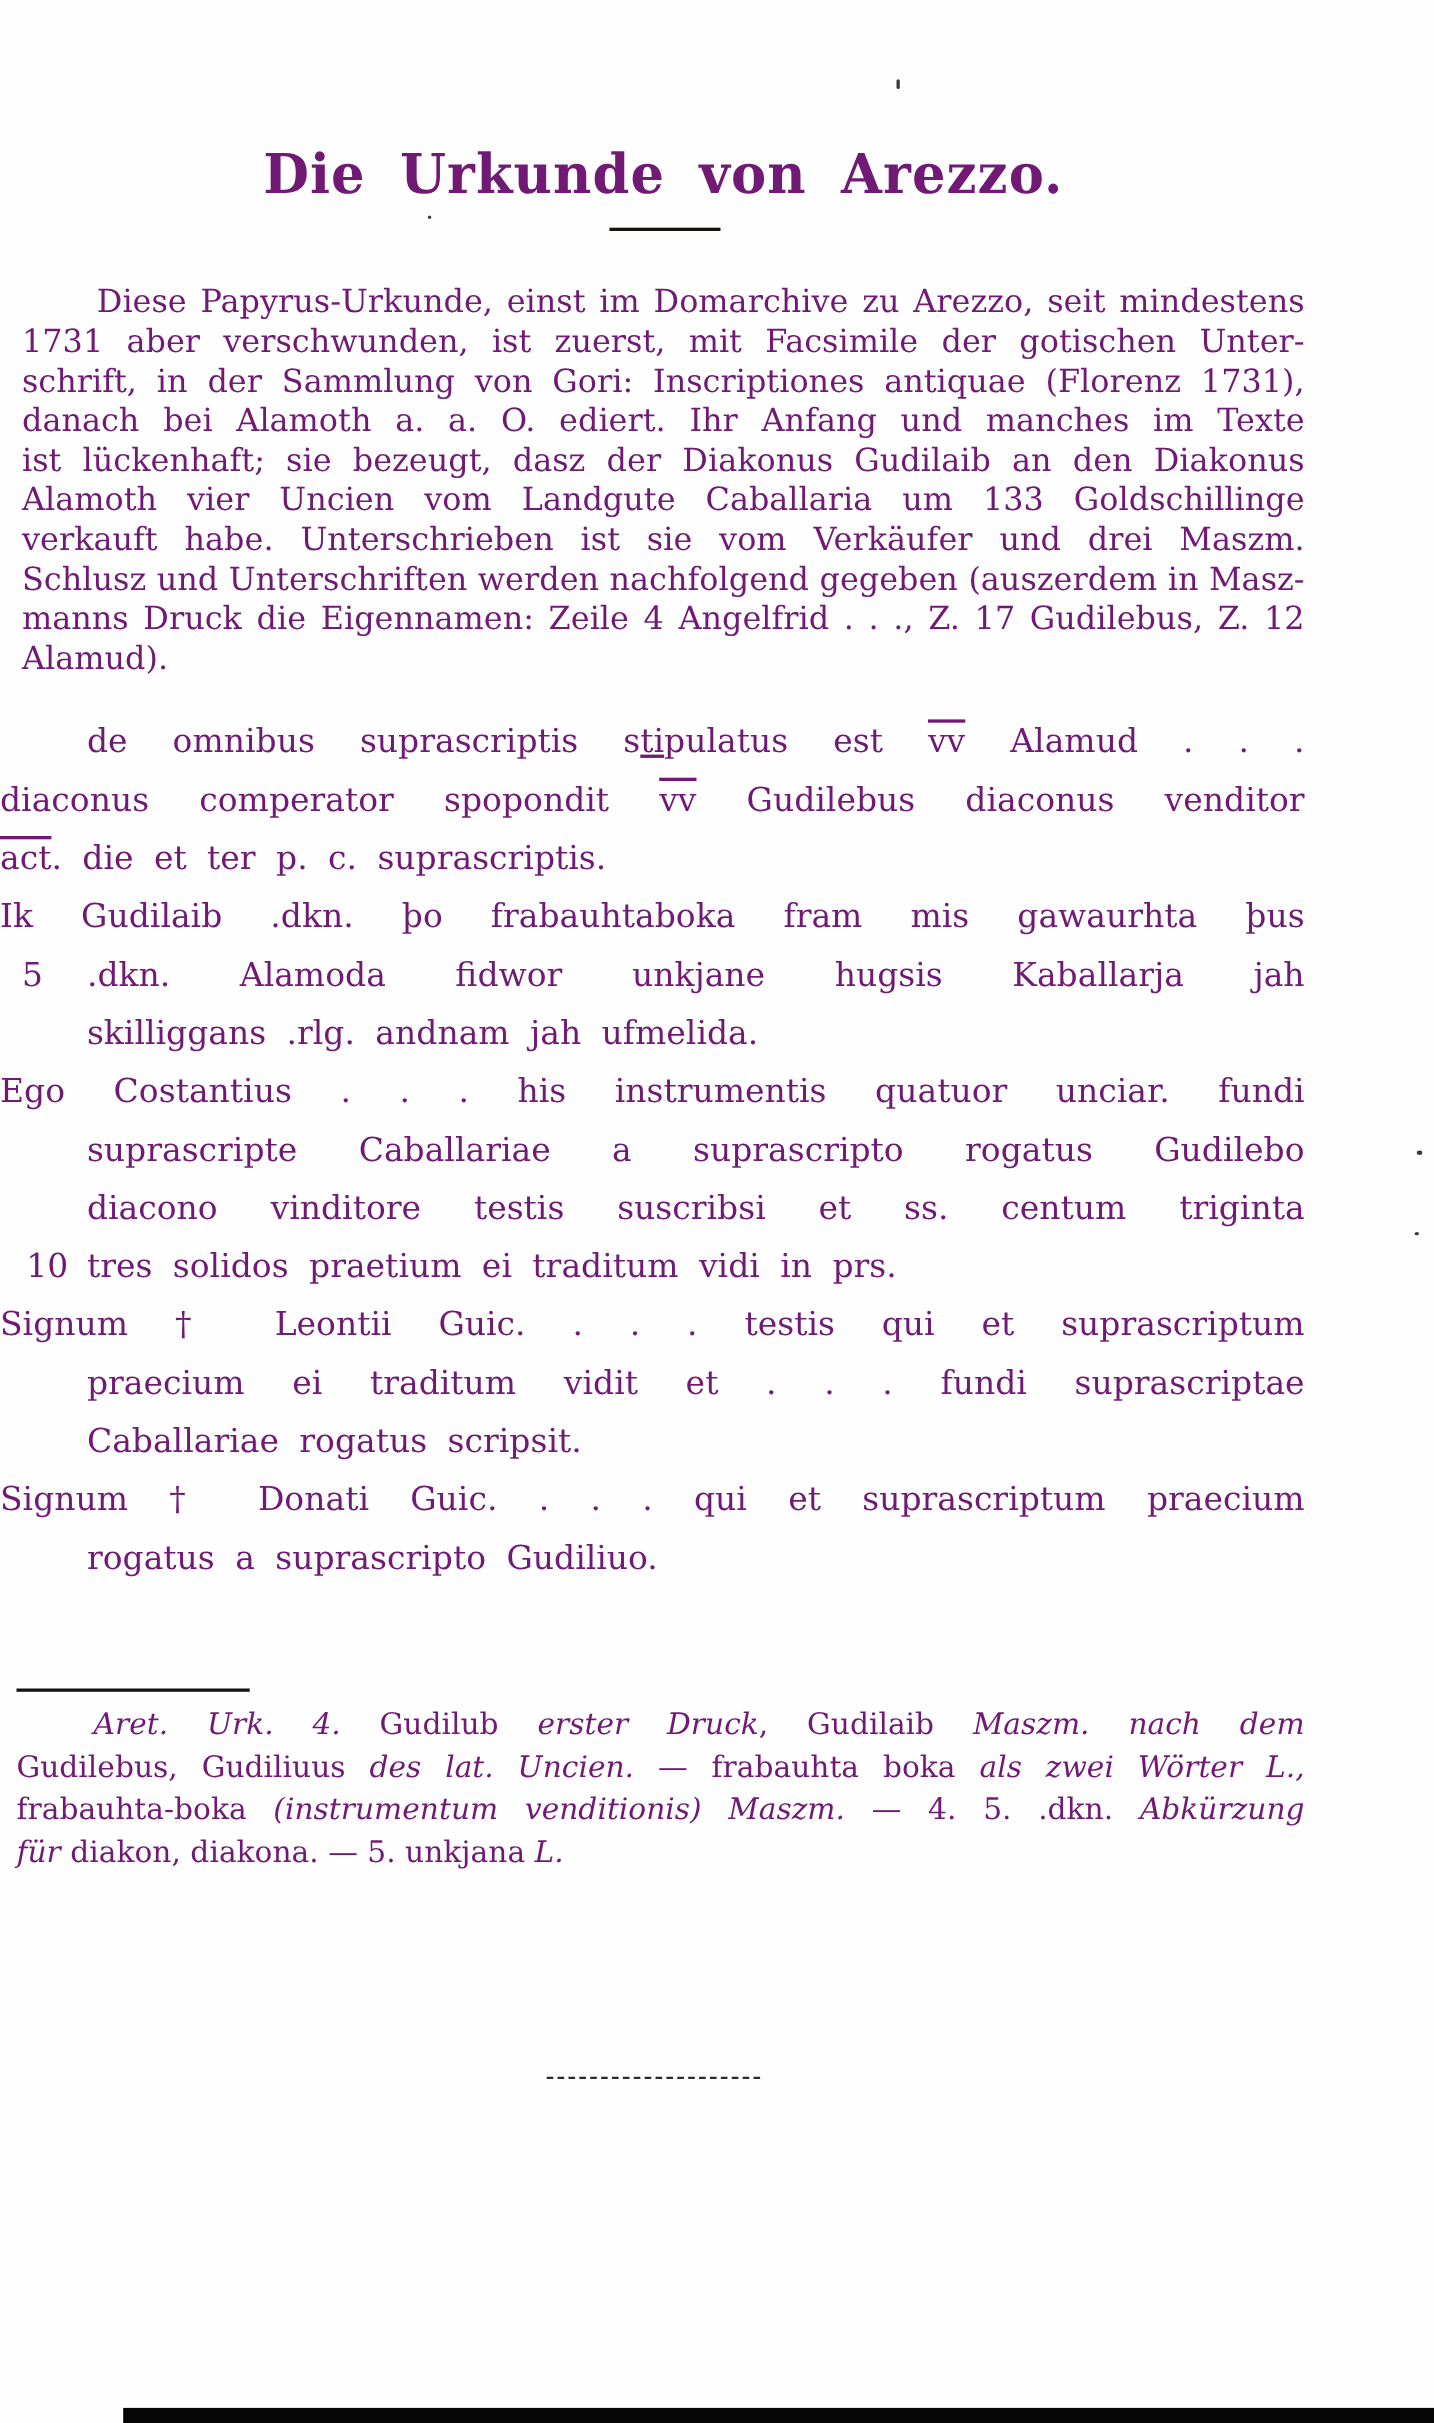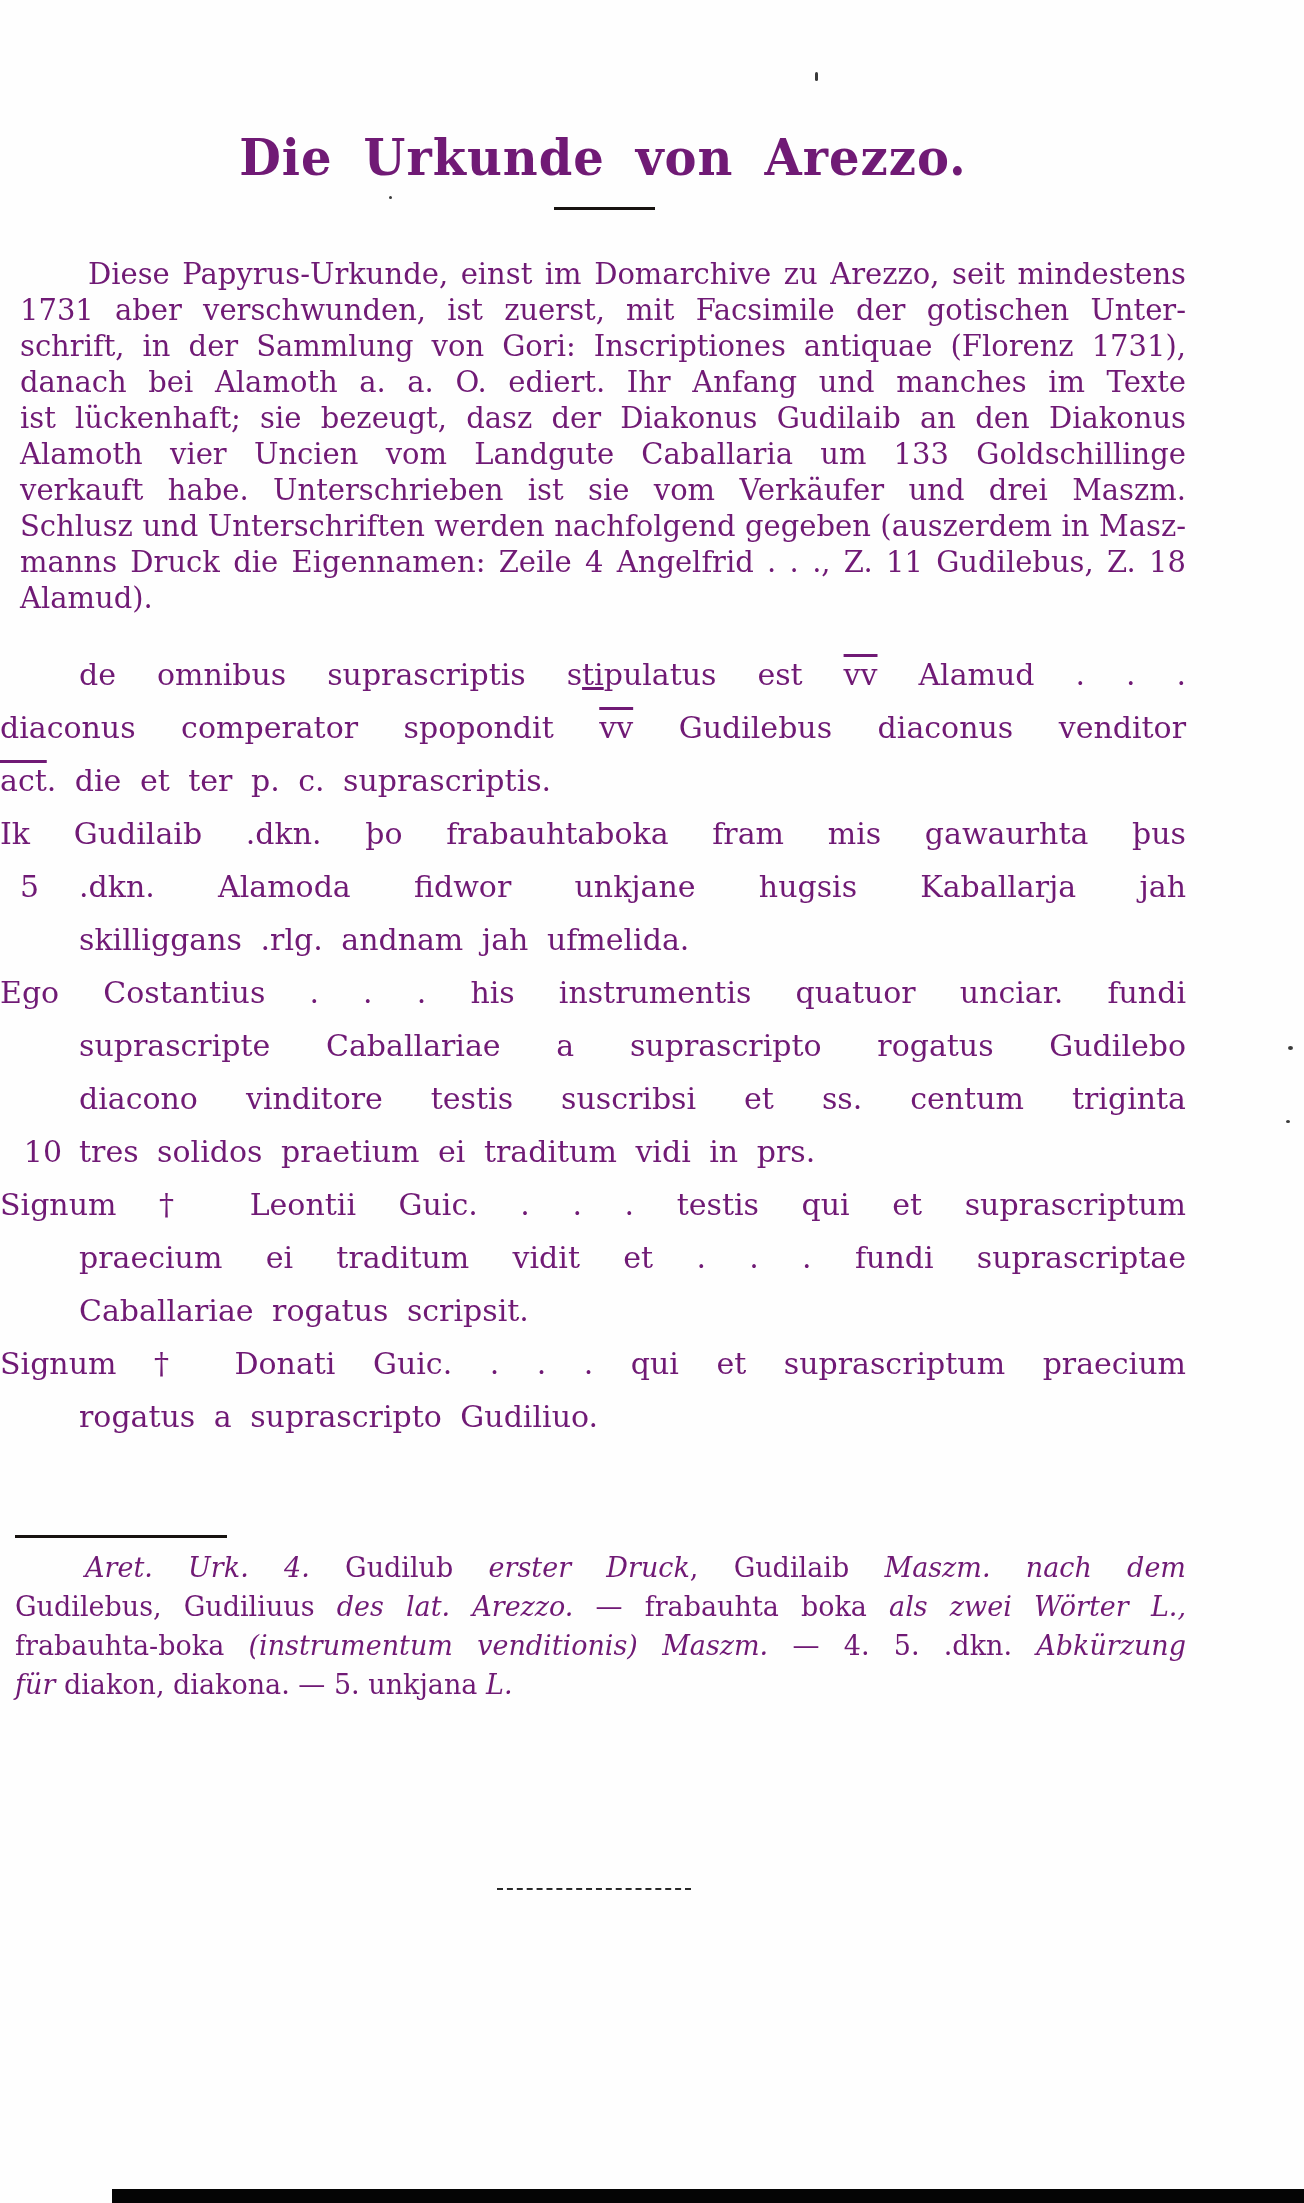--- a/index.html
+++ b/index.html
@@ -66,21 +66,21 @@
 
   <div class="textblock intro">
       <div class="line just first"><span>Diese Papyrus-Urkunde, einst im Domarchive zu Arezzo, seit mindestens</span></div>
       <div class="line just"><span>1731 aber verschwunden, ist zuerst, mit Facsimile der gotischen Unter-</span></div>
       <div class="line just"><span>schrift, in der Sammlung von Gori: Inscriptiones antiquae (Florenz 1731),</span></div>
       <div class="line just"><span>danach bei Alamoth a. a. O. ediert. Ihr Anfang und manches im Texte</span></div>
       <div class="line just"><span>ist lückenhaft; sie bezeugt, dasz der Diakonus Gudilaib an den Diakonus</span></div>
       <div class="line just"><span>Alamoth vier Uncien vom Landgute Caballaria um 133 Goldschillinge</span></div>
       <div class="line just"><span>verkauft habe. Unterschrieben ist sie vom Verkäufer und drei Maszm.</span></div>
       <div class="line just"><span>Schlusz und Unterschriften werden nachfolgend gegeben (auszerdem in Masz-</span></div>
-      <div class="line just"><span>manns Druck die Eigennamen: Zeile 4 Angelfrid . . ., Z. 11 Gudilebus, Z. 18</span></div>
+      <div class="line just"><span>manns Druck die Eigennamen: Zeile 4 Angelfrid . . ., Z. 17 Gudilebus, Z. 12</span></div>
       <div class="line"><span>Alamud).</span></div>
     </div>
 
   <div class="textblock edition">
       <div class="line just ind2"><span>de omnibus suprascriptis s</span><span class="un">ti</span><span>pulatus est </span><span class="ov">vv</span><span> Alamud . . .</span></div>
       <div class="line just ind1"><span>diaconus comperator spopondit </span><span class="ov">vv</span><span> Gudilebus diaconus venditor</span></div>
       <div class="line ind1"><span class="ov">act</span><span>. die et ter p. c. suprascriptis.</span></div>
       <div class="line just ind1"><span>Ik Gudilaib .dkn. þo frabauhtaboka fram mis gawaurhta þus</span></div>
       <div class="line just ind2"><span class="mnum">5</span><span>.dkn. Alamoda fidwor unkjane hugsis Kaballarja jah</span></div>
       <div class="line ind2"><span>skilliggans .rlg. andnam jah ufmelida.</span></div>
@@ -91,21 +91,21 @@
       <div class="line just ind1"><span>Signum † Leontii Guic. . . . testis qui et suprascriptum</span></div>
       <div class="line just ind2"><span>praecium ei traditum vidit et . . . fundi suprascriptae</span></div>
       <div class="line ind2"><span>Caballariae rogatus scripsit.</span></div>
       <div class="line just ind1"><span>Signum † Donati Guic. . . . qui et suprascriptum praecium</span></div>
       <div class="line ind2"><span>rogatus a suprascripto Gudiliuo.</span></div>
     </div>
 
   <div class="footnote-rule"></div>
   <div class="textblock footnote">
       <div class="line just first"><span class="it">Aret. Urk. 4.</span><span> Gudilub </span><span class="it">erster Druck</span><span>, Gudilaib </span><span class="it">Maszm. nach dem</span></div>
-      <div class="line just"><span>Gudilebus, Gudiliuus </span><span class="it">des lat. Arezzo.</span><span> — frabauhta boka </span><span class="it">als zwei Wörter L.,</span></div>
+      <div class="line just"><span>Gudilebus, Gudiliuus </span><span class="it">des lat. Uncien.</span><span> — frabauhta boka </span><span class="it">als zwei Wörter L.,</span></div>
       <div class="line just"><span>frabauhta-boka </span><span class="it">(instrumentum venditionis) Maszm.</span><span> — 4. 5. .dkn. </span><span class="it">Abkürzung</span></div>
       <div class="line"><span class="it">für</span><span> diakon, diakona. — 5. unkjana </span><span class="it">L.</span></div>
     </div>
 
   <div class="dashed-rule"></div>
   <div class="bottom-bar"></div>
 
   <div class="speck s1"></div>
   <div class="speck s2"></div>
   <div class="speck s3"></div>

